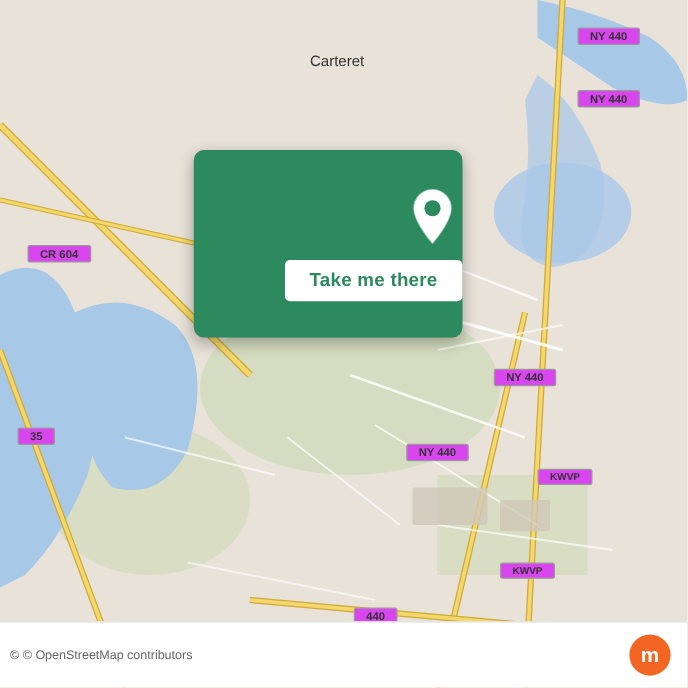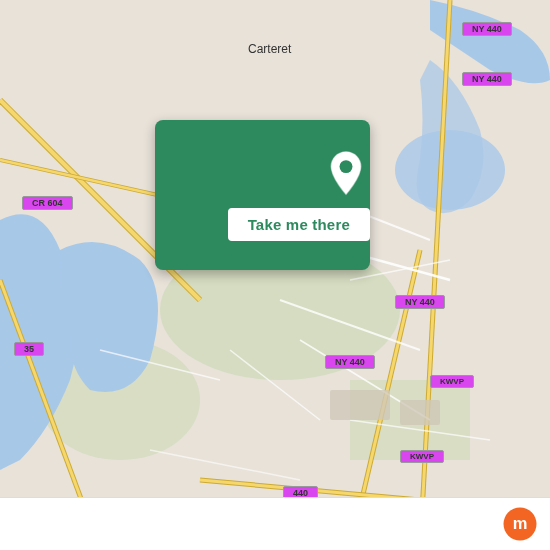--- a/index.html
+++ b/index.html
@@ -195,20 +195,24 @@
     <svg id="pin-icon" viewBox="0 0 48 52" fill="none" xmlns="http://www.w3.org/2000/svg">
       <path d="M24 2C15.16 2 8 9.16 8 18C8 30 24 48 24 48C24 48 40 30 40 18C40 9.16 32.84 2 24 2Z" fill="white" stroke="rgba(255,255,255,0.5)" stroke-width="1.5"></path>
       <circle cx="24" cy="18" r="7" fill="#2d8a5e"></circle>
     </svg>
 
     <button id="take-me-there-btn">Take me there</button>
   </div>
 
   <div id="bottom-bar">
     <div id="bottom-left">
+      <div id="attribution">
+        <span>©</span>
+        <span>© OpenStreetMap contributors</span>
+      </div>
     </div>
 
     <div id="moovit-logo">
       <svg id="moovit-icon" viewBox="0 0 48 48" xmlns="http://www.w3.org/2000/svg">
 
         <circle cx="24" cy="24" r="22" fill="#f26522"></circle>
         <text x="24" y="31" font-family="Arial" font-size="22" font-weight="bold" fill="white" text-anchor="middle">m</text>
       </svg>
     </div>
   </div>

